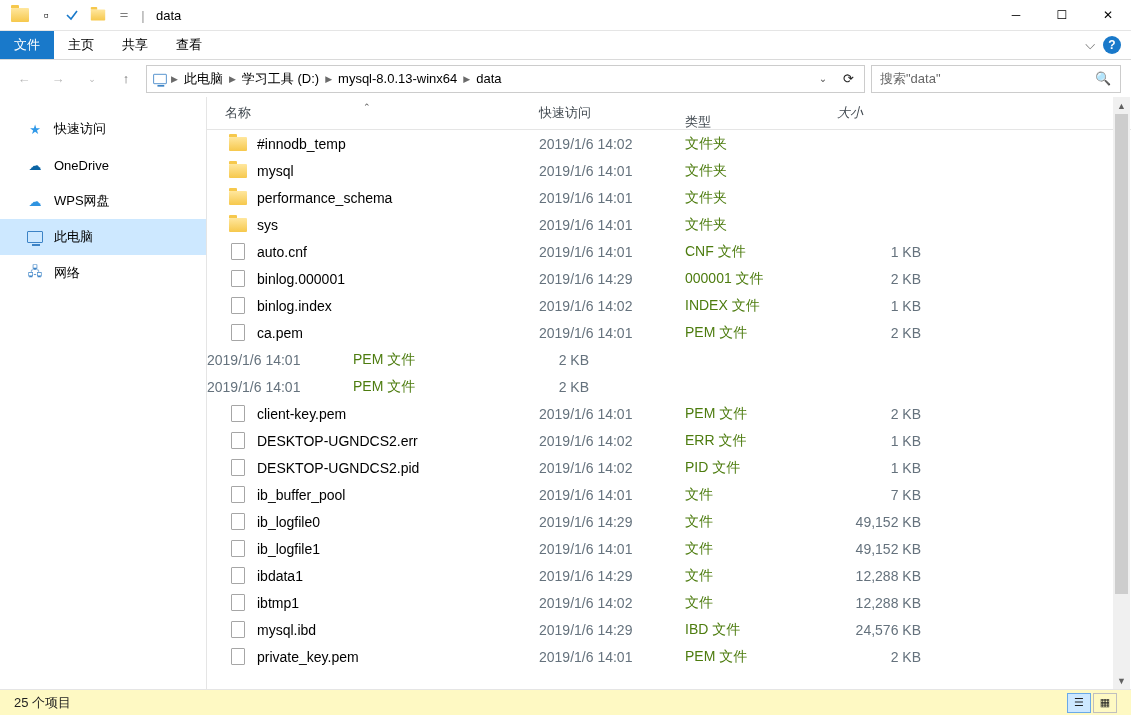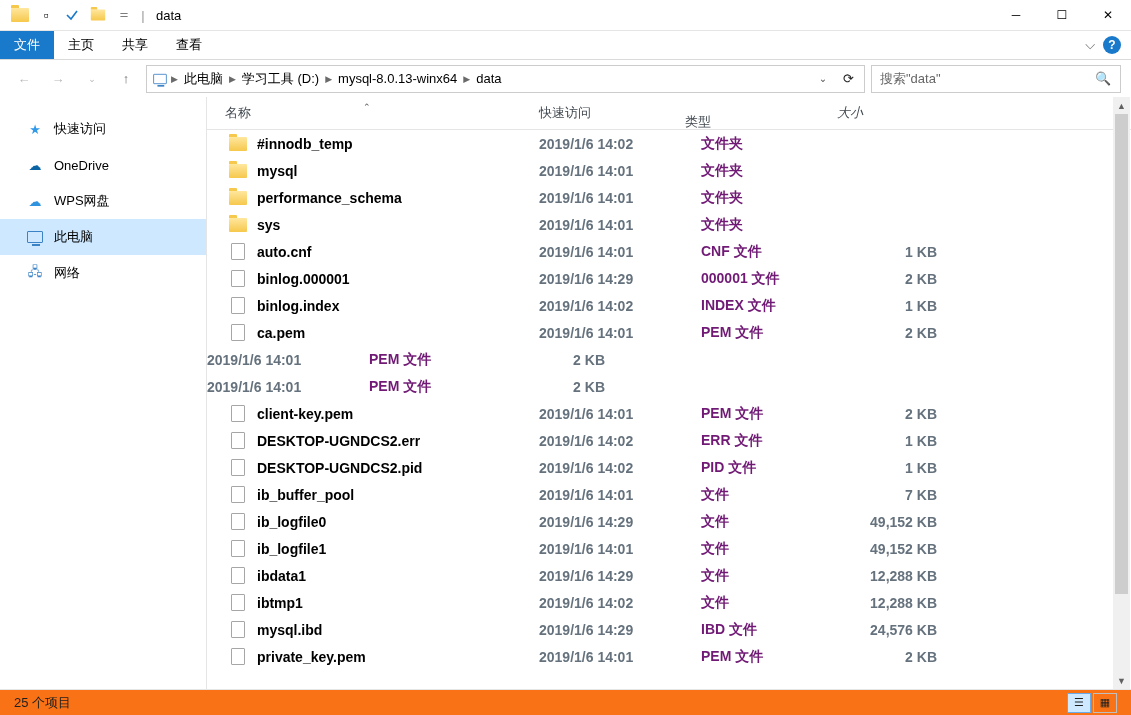--- a/index.html
+++ b/index.html
@@ -40,33 +40,33 @@
 
     .content { flex: 1; display: flex; flex-direction: column; overflow: hidden; }
     .col-headers { height: 33px; display: flex; align-items: center; border-bottom: 1px solid #e5e5e5; color: #414950; font-size: 13px; }
     .col-name   { width: 332px; padding-left: 18px; position: relative; }
     .col-date   { width: 146px; }
     .col-type   { width: 152px; margin-top: 18px; }
     .col-size   { width: 90px; text-align: left; font-style: italic; }
     .sort-caret { position: absolute; left: 156px; top: -2px; font-size: 9px; color: #555; }
 
     .filelist { flex: 1; overflow: hidden; }
-    .row { height: 27px; display: flex; align-items: center; font-size: 14px; font-weight: bold; }
+    .row { height: 27px; display: flex; align-items: center; font-size: 14px; }
     .cell-name { width: 332px; padding-left: 22px; display: flex; align-items: center; gap: 10px; color: #000; }
     .cell-date { width: 146px; color: #65727d; }
-    .cell-type { width: 152px; color: #701a75; margin-left: 16px; }
+    .cell-type { width: 152px; color: #4d7c0f; }
     .cell-size { width: 90px; color: #65727d; text-align: right; padding-right: 6px; }
     .ficon { width: 18px; height: 18px; display: flex; align-items: center; justify-content: center; flex-shrink: 0; }
 
     .scrollbar { position: absolute; right: 1px; top: 97px; bottom: 26px; width: 17px; background: #f0f0f0; }
     .scroll-btn { height: 17px; display: flex; align-items: center; justify-content: center; color: #606060; font-size: 9px; }
     .scroll-thumb { position: absolute; top: 17px; left: 2px; right: 2px; height: 480px; background: #cdcdcd; }
 
     
-    .statusbar { position: absolute; bottom: 0; left: 0; right: 0; height: 26px; border-top: 1px solid #e5e5e5; display: flex; align-items: center; padding: 12px 14px; font-size: 13px; color: #1f1f1f; background: #f97316; }
+    .statusbar { position: absolute; bottom: 0; left: 0; right: 0; height: 26px; border-top: 1px solid #e5e5e5; display: flex; align-items: center; padding: 12px 14px; font-size: 13px; color: #1f1f1f; background: #fef9c3; }
     .status-right { margin-left: auto; display: flex; gap: 2px; }
     .view-btn { width: 24px; height: 20px; border: 1px solid #bfbfbf; display: flex; align-items: center; justify-content: center; font-size: 11px; }
     .view-btn.active { background: #cde8ff; border-color: #6aa9e8; }
 
     
     .folder-ico { width:18px; height:14px; background: linear-gradient(#ffe79e,#f6c84c); border-radius: 1px; position: relative; }
     .folder-ico:before { content:""; position:absolute; top:-3px; left:0; width:8px; height:3px; background:#f6c84c; border-radius:1px 1px 0 0; }
     .file-ico { width:14px; height:17px; border:1px solid #a6a6a6; background:#fff; border-radius: 1px; }
     .pc-ico { width:16px; height:12px; border:1.5px solid #3c83c6; border-radius:1px; position:relative; }
     .pc-ico:after { content:""; position:absolute; bottom:-4px; left:4px; width:8px; height:2px; background:#3c83c6; }

